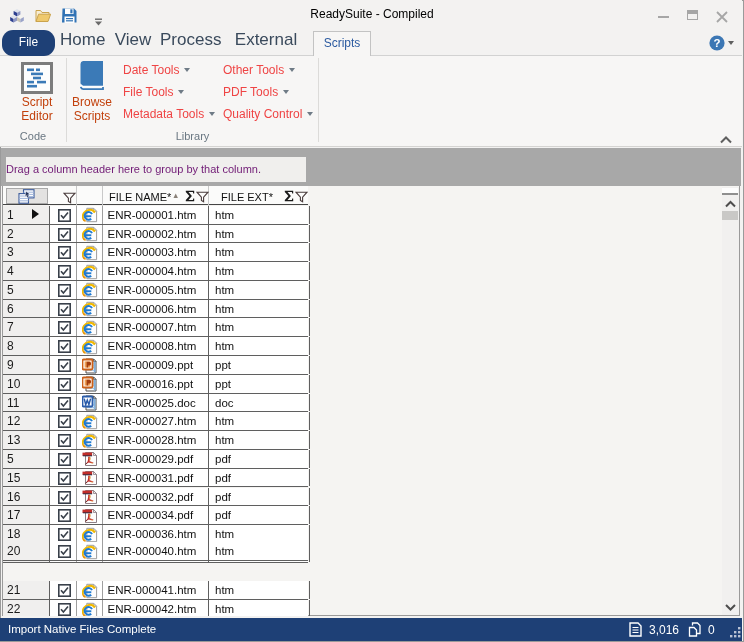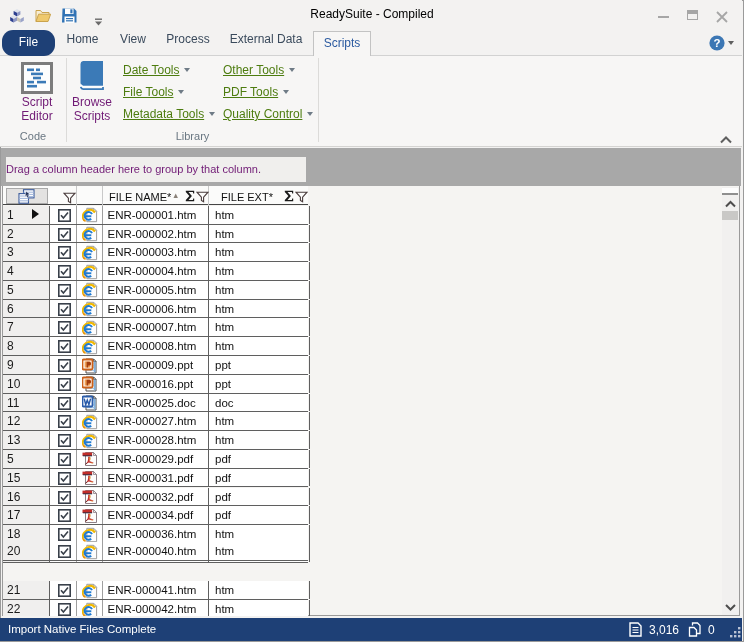--- a/index.html
+++ b/index.html
@@ -7,29 +7,29 @@
 .win { position:absolute; left:0; top:0; width:744px; height:642px; border:1px solid #9a9a9a; background:#f3f2f1; }
 .abs { position:absolute; }
 
 
 .title { position:absolute; left:0; top:0; width:742px; height:28px; background:#f3f2f1; }
 .apptitle { position:absolute; left:0; right:0; top:7px; text-align:center; font-size:12px; color:#000000; }
 
 
 .tabs { position:absolute; left:0; top:28px; width:742px; height:28px; background:#f3f2f1; border-bottom:1px solid #d2d2d2; }
 .filetab { position:absolute; left:2px; top:30px; width:53px; height:26px; background:#1e4076; color:#fff; font-size:12px; text-align:center; line-height:25px;border-radius:11px; }
-.tab { position:absolute; top:26px; height:27px; font-size:12px; color:#3a4a5c; line-height:27px; text-align:center; }
+.tab { position:absolute; top:26px; height:27px; font-size:17px; color:#3a4a5c; line-height:27px; text-align:center; }
 .scriptstab { position:absolute; left:313px; top:31px; width:58px; height:25px; background:#f7f6f5; border:1px solid #c3c3c3; border-bottom:none; color:#2b5aa0; font-size:12px; text-align:center; line-height:23px; }
 
 
 .ribbon { position:absolute; left:0; top:56px; width:742px; height:91px; background:#f7f6f5; border-bottom:1px solid #d5d4d2; }
-.rtext { position:absolute; font-size:12px; color:#701a75; }
+.rtext { position:absolute; font-size:12px; color:#c2410c; }
 .glabel { position:absolute; top:130px; font-size:11px; color:#6a7782; text-align:center; }
 .gsep { position:absolute; top:58px; height:84px; width:1px; background:#dcdbd9; }
-.mitem { position:absolute; font-size:12px; color:#4d7c0f; white-space:nowrap;text-decoration:underline; }
+.mitem { position:absolute; font-size:12px; color:#ef4444; white-space:nowrap; }
 .mcaret { display:inline-block; margin-left:5px; vertical-align:2px; width:0; height:0; border-left:3.5px solid transparent; border-right:3.5px solid transparent; border-top:4px solid #6f7b86; }
 
 
 .band { position:absolute; left:1px; top:148px; width:740px; height:38px; background:#a8a8a8; }
 .dragbox { position:absolute; left:5px; top:9px; width:300px; height:25px; background:#f0efed; font-size:11px; color:#701a75; line-height:25px; }
 
 
 .grid { position:absolute; left:2px; top:186px; width:738px; height:430px; background:#f5f4f2; border:1px solid #9a9a9a; border-top:none; }
 .ghead { position:absolute; left:3px; top:186px; width:305px; height:19px; background:#fbfbfa; border-bottom:1px solid #454545; }
 .grow { position:absolute; left:3px; height:18.78px; width:305px; background:#fff; border-bottom:1px solid #5f5f5f; }

